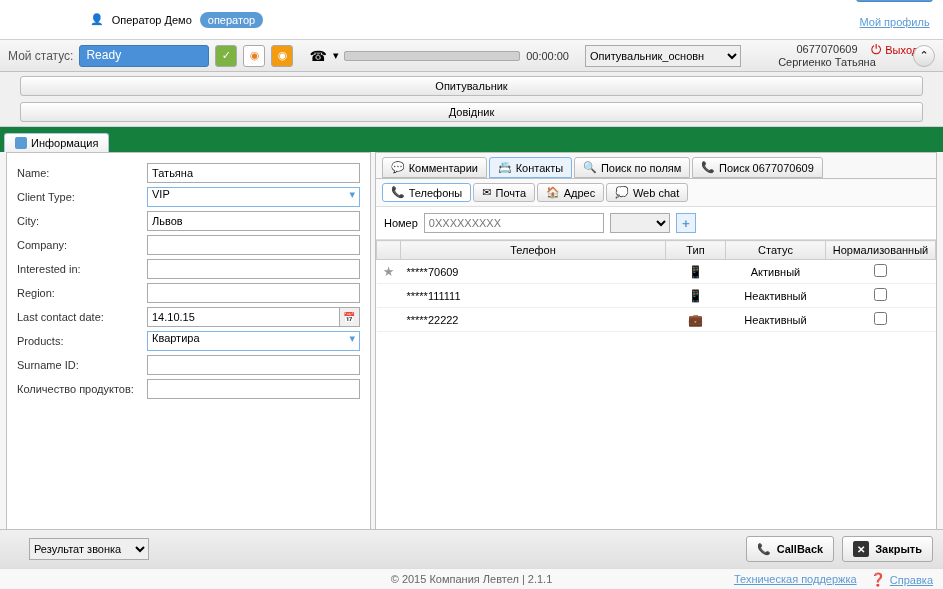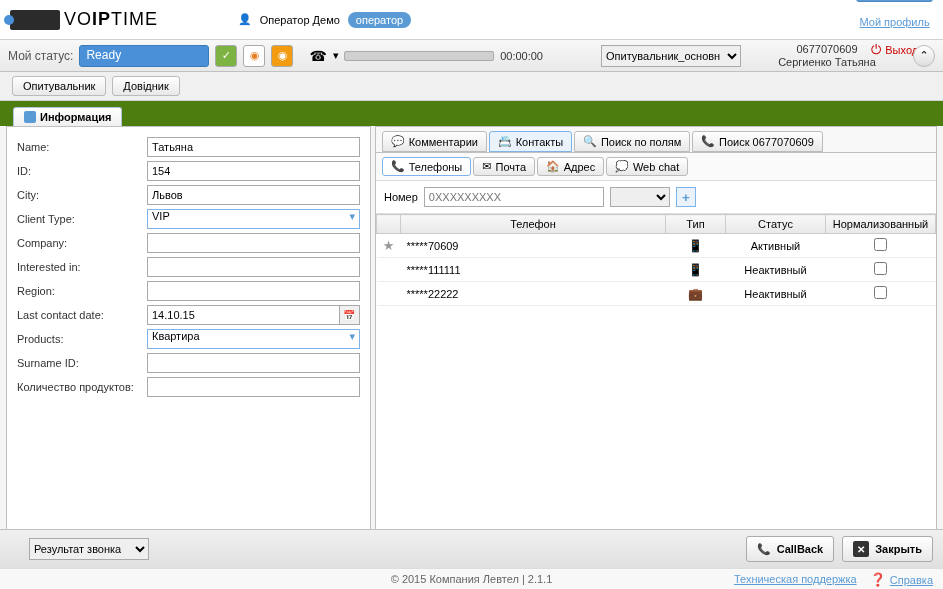--- a/index.html
+++ b/index.html
@@ -22,28 +22,28 @@
 .status-label { color: #555; font-size: 12px; }
 .status-select { flex: 0 0 130px; background: #4a90d9; color: #fff; border: 1px solid #3a7bb8; border-radius: 3px; padding: 2px 6px; height: 22px; font-size: 12px; }
 .icon-btn { width: 22px; height: 22px; border-radius: 3px; display: flex; align-items: center; justify-content: center; border: 1px solid #aaa; cursor: pointer; }
 .icon-green { background: #7cb342; color: #fff; }
 .icon-orange { background: #fff; color: #e67e22; }
 .icon-orange2 { background: #f39c12; color: #fff; }
 .phone-section { flex: 1; display: flex; align-items: center; gap: 6px; margin: 0 10px; }
 .phone-icon { font-size: 14px; }
 .call-progress { flex: 1; height: 10px; background: #d0d0d0; border: 1px solid #aaa; border-radius: 2px; }
 .timer { font-size: 11px; color: #333; }
-.survey-select { width: 140px; height: 22px; border: 1px solid #aaa; font-size: 11px; margin-left: 42px; }
+.survey-select { width: 156px; height: 22px; border: 1px solid #aaa; font-size: 11px; }
 .customer-box { width: 160px; text-align: center; font-size: 11px; line-height: 13px; color: #333; }
 .round-btn { width: 22px; height: 22px; border-radius: 50%; background: linear-gradient(#fff,#ddd); border: 1px solid #bbb; display: flex; align-items: center; justify-content: center; cursor: pointer; }
 
-.subnav { padding: 4px 12px; background: #f0f0f0; border-bottom: 1px solid #d0d0d0; display: flex; gap: 6px; }
+.subnav { padding: 4px 20px; background: #f0f0f0; border-bottom: 1px solid #d0d0d0; display: flex; gap: 6px; flex-direction: column; }
 .subnav-btn { background: linear-gradient(#fff,#e8e8e8); border: 1px solid #bbb; padding: 3px 10px; border-radius: 3px; cursor: pointer; font-size: 11px; }
 
-.tab-strip { padding: 6px 13px 0; background: #4d7c0f; font-weight: bold; }
+.tab-strip { padding: 6px 4px 0; background: #15803d; }
 .tab { display: inline-flex; align-items: center; gap: 4px; background: linear-gradient(#fff,#f0f0f0); border: 1px solid #b0c4de; border-bottom: none; padding: 3px 10px; border-radius: 3px 3px 0 0; font-size: 11px; }
 .tab-icon { width: 12px; height: 12px; background: #5b9bd5; border-radius: 2px; }
 
 .main { display: flex; height: 430px; }
 .form-panel { width: 365px; border: 1px solid #c0c0c0; background: #fff; padding: 10px; margin: 0 4px 4px 6px; }
 .form-row { display: flex; align-items: center; margin-bottom: 4px; }
 .form-label { width: 130px; color: #333; font-size: 11px; }
 .form-input { flex: 1; height: 20px; border: 1px solid #aaa; padding: 0 4px; font-size: 11px; }
 .form-select { flex: 1; height: 20px; border: 1px solid #7eb4ea; background: #fff; font-size: 11px; position: relative; padding: 0 4px; }
 .form-select::after { content: "▾"; position: absolute; right: 4px; color: #5b9bd5; }
@@ -80,26 +80,20 @@
 .close-icon-box { width: 16px; height: 16px; background: #333; color: #fff; display: flex; align-items: center; justify-content: center; border-radius: 2px; font-size: 10px; }
 .copyright { display: flex; align-items: center; justify-content: center; padding: 4px 10px; background: #f8f8f8; border-top: 1px solid #ddd; font-size: 11px; color: #666; position: relative; }
 .copyright-right { position: absolute; right: 10px; display: flex; gap: 14px; align-items: center; }
 .help-icon { color: #5b9bd5; font-size: 13px; }
 input[type=checkbox] { width: 13px; height: 13px; }
 </style>
 </head>
 <body>
 
 <div class="header">
-  <div class="logo">
-    <span class="logo-mark"></span>
-    <span class="logo-text-thin">VO</span>
-      <span class="logo-text-bold">IP</span>
-      <span class="logo-text-thin">TIME</span>
-  </div>
   <div class="header-center">
     <span>👤</span>
     <span>Оператор Демо</span>
     <span class="badge-blue">оператор</span>
   </div>
   <div class="header-right">
     <button class="btn-primary">Сценарии</button>
     <a class="link">Мой профиль</a>
     <a class="logout">
       <span class="power-icon">⏻</span>
@@ -142,30 +136,26 @@
   </div>
 </div>
 
 <div class="main">
   <div class="form-panel">
     <div class="form-row">
         <span class="form-label">Name:</span>
         <input class="form-input" value="Татьяна" style="">
       </div>
     <div class="form-row">
-        <span class="form-label">ID:</span>
-        <input class="form-input" value="154" style="">
+        <span class="form-label">Client Type:</span>
+        <div class="form-select"><span>VIP</span></div>
       </div>
     <div class="form-row">
         <span class="form-label">City:</span>
         <input class="form-input" value="Львов" style="">
-      </div>
-    <div class="form-row">
-        <span class="form-label">Client Type:</span>
-        <div class="form-select"><span>VIP</span></div>
       </div>
     <div class="form-row">
         <span class="form-label">Company:</span>
         <input class="form-input" value="" style="">
       </div>
     <div class="form-row">
         <span class="form-label">Interested in:</span>
         <input class="form-input" value="" style="">
       </div>
     <div class="form-row">

